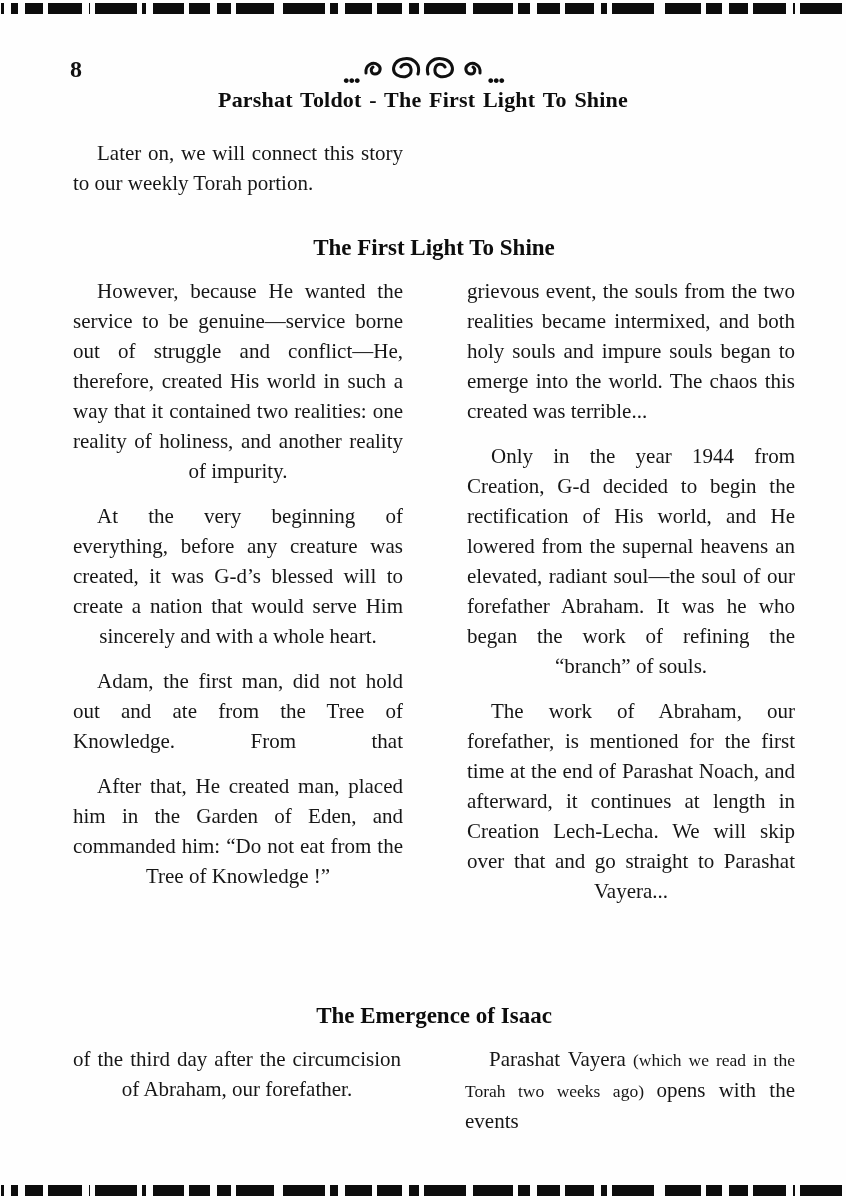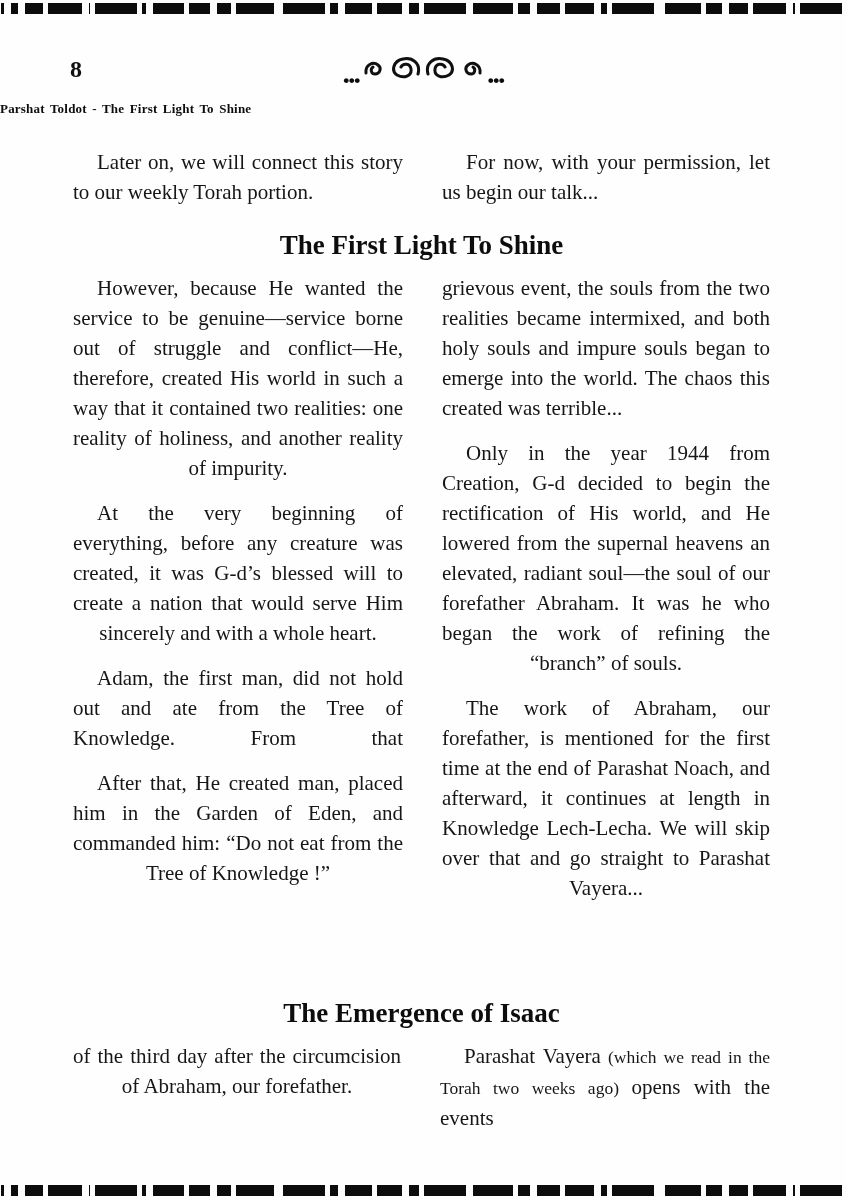--- a/index.html
+++ b/index.html
@@ -72,49 +72,50 @@
   }
   .flourish { display: block; }
   .flourish path {
     fill: none;
     stroke: #101010;
     stroke-width: 3;
     stroke-linecap: round;
   }
   .flourish.rtl { transform: scaleX(-1); }
   .subtitle {
-    margin-top: 9px;
-    font-size: 13px;
+    margin-top: 0;
+    text-align: center;
+    font-size: 22px;
     font-weight: bold;
     line-height: 21px;
     color: #0d0d0d;
     letter-spacing: 0.2px;
     word-spacing: 2px;
   }
 
-  .content { padding: 0 76px 0 73px; }
+  .content { padding: 0 51px 0 73px; }
   .row {
     display: flex;
     justify-content: space-between;
     align-items: flex-start;
   }
   .col-l { width: 330px; }
   .col-r { width: 328px; }
 
   .row.intro { margin-top: 28px; min-height: 80px; }
   .row.main  { min-height: 706px; }
   .row.bottom { min-height: 90px; }
 
   .section-heading {
-    font-size: 27px;
+    font-size: 23px;
     font-weight: bold;
     line-height: 28px;
     text-align: center;
     color: #0d0d0d;
-    margin: 4px 0 14px 0;
+    margin: 16px 0 14px 0;
   }
   .section-heading.second { margin-top: 20px; }
 
   p.body {
     font-size: 21px;
     line-height: 30px;
     margin: 0 0 15px 0;
     text-align: justify;
     color: #161616;
   }
@@ -147,36 +148,35 @@
       </svg>
       <span class="title-dots">...</span>
     </div>
     <div class="subtitle">Parshat Toldot - The First Light To Shine</div>
   </header>
 
   <main class="content">
 
     <div class="row intro">
       <p class="body col-l indent last-left">Later on, we will connect this story to our weekly Torah portion.</p>
-      <p class="body col-r indent last-left">For now, with your permission, let us begin our talk...</p>
     </div>
 
     <h2 class="section-heading">The First Light To Shine</h2>
 
     <div class="row main">
       <div class="col-l">
         <p class="body indent last-center">However, because He wanted the service to be genuine—service borne out of struggle and conflict—He, therefore, created His world in such a way that it contained two realities: one reality of holiness, and another reality of impurity.</p>
         <p class="body indent last-center">At the very beginning of everything, before any creature was created, it was G-d’s blessed will to create a nation that would serve Him sincerely and with a whole heart.</p>
         <p class="body indent last-justify">Adam, the first man, did not hold out and ate from the Tree of Knowledge. From that</p>
         <p class="body indent last-center">After that, He created man, placed him in the Garden of Eden, and commanded him: “Do not eat from the Tree of Knowledge !”</p>
       </div>
       <div class="col-r">
         <p class="body last-left">grievous event, the souls from the two realities became intermixed, and both holy souls and impure souls began to emerge into the world. The chaos this created was terrible...</p>
         <p class="body indent last-center">Only in the year 1944 from Creation, G-d decided to begin the rectification of His world, and He lowered from the supernal heavens an elevated, radiant soul—the soul of our forefather Abraham. It was he who began the work of refining the “branch” of souls.</p>
-        <p class="body indent last-center"><span>The work of Abraham, our forefather, is mentioned for the first time at the end of </span><span class="it">Parashat Noach</span><span>, and afterward, it continues at length in </span><span class="it">Knowledge Lech-Lecha</span><span>. We will skip over that and go straight to </span><span class="it">Parashat Vayera</span><span>...</span></p>
+        <p class="body indent last-center"><span>The work of Abraham, our forefather, is mentioned for the first time at the end of </span><span class="it">Parashat Noach</span><span>, and afterward, it continues at length in </span><span class="it">Creation Lech-Lecha</span><span>. We will skip over that and go straight to </span><span class="it">Parashat Vayera</span><span>...</span></p>
       </div>
     </div>
 
     <h2 class="section-heading second">The Emergence of Isaac</h2>
 
     <div class="row bottom">
       <p class="body col-r last-center">of the third day after the circumcision of Abraham, our forefather.</p>
       <p class="body col-l indent last-justify"><span class="it">Parashat Vayera</span><span class="small"> (which we read in the Torah two weeks ago) </span><span>opens with the events</span></p>
     </div>
 

